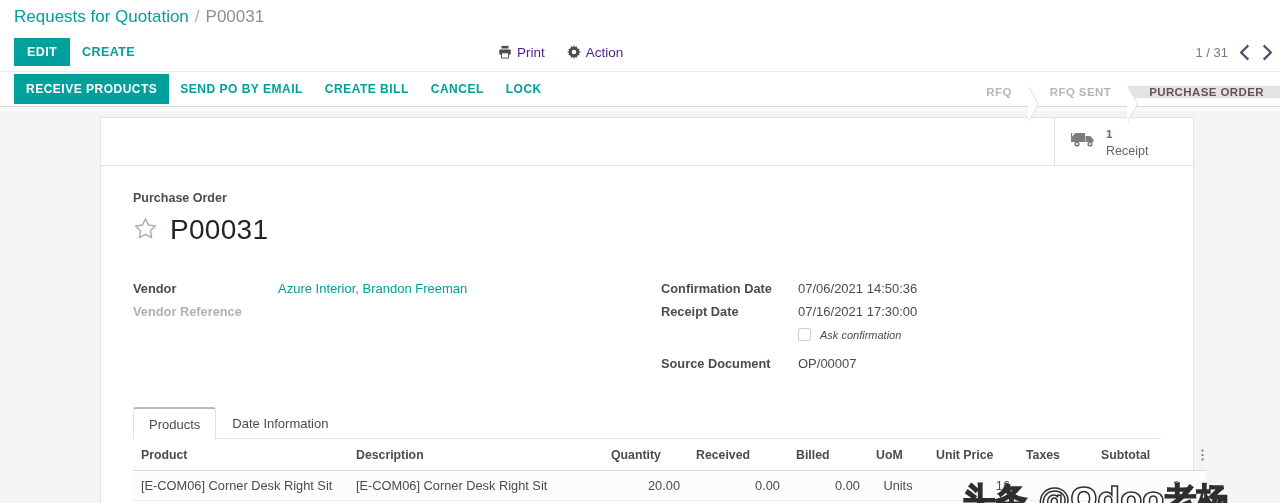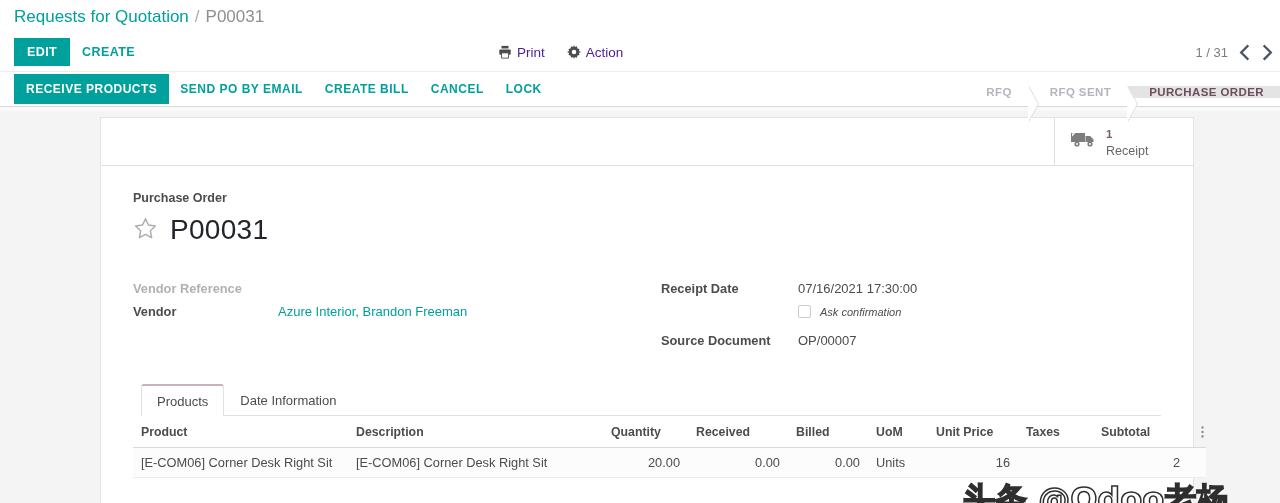--- a/index.html
+++ b/index.html
@@ -115,21 +115,21 @@
   .chk-row { display:flex; align-items:center; gap:9px; min-height:23px;
              padding-left:145px; }
   .chk { width:13px; height:13px; border:1px solid #ccc; background:#fff;
          border-radius:2px; cursor:pointer; display:inline-block; }
   .chk-label { font-size:11px; color:#4c4c4c;font-style:italic; }
   .right .fld-label { width:137px; }
   .right .chk-row { padding-left:137px; }
 
   
   .notebook { margin-top:31px; }
-  .tabs { display:flex; border-bottom:1px solid #dee2e6;margin-left:8px; }
+  .tabs { display:flex; border-bottom:1px solid #dee2e6; }
   .tab {
     font-size:13px; color:#4c4c4c; padding:8px 15px 7px 15px;
     border:1px solid transparent; border-bottom:none; cursor:pointer;
     position:relative; top:1px; background:transparent;
   }
   .tab.active {
     background:#fff; border-color:#dee2e6; border-top:2px solid #c9b0bb;
     border-radius:3px 3px 0 0; color:#4c4c4c;
   }
 
@@ -140,21 +140,21 @@
     padding:9px 8px 8px 8px; border-bottom:1px solid #d9d9d9;
     white-space:nowrap;
   }
   table.lines td {
     font-size:12.8px; color:#4c4c4c; padding:7px 8px;
     border-bottom:1px solid #ededed; white-space:nowrap; overflow:hidden;
     text-overflow:ellipsis;
   }
   th.num, td.num { text-align:right; }
   tr.line-row td { background:#fcfcfc; }
-  td.muted { color:#8a8a8a; }
+  td.muted { color:#8a8a8a;text-align:center; }
   .opt-col { width:18px; text-align:center; }
   .dots { color:#7d7d7d; font-size:13px; cursor:pointer; line-height:1; }
 
   
   .watermark {
     position:absolute; left:963px; top:446px; font-size:32px;
     font-family:"DejaVu Sans", sans-serif; font-weight:bold;
     color:rgba(255,255,255,0.0);
     -webkit-text-stroke:1.5px #2e2e2e;
     text-shadow:0 0 3px #fff, 0 0 3px #fff, 0 0 2px #fff;
@@ -258,30 +258,34 @@
           <svg width="25" height="25" viewBox="0 0 24 24" fill="none" stroke="#adadad" stroke-width="1.4">
             <path d="M12 2.6l2.9 6.1 6.6.9-4.8 4.6 1.2 6.6L12 17.7 6.1 20.8l1.2-6.6L2.5 9.6l6.6-.9z" stroke-linejoin="round"></path>
           </svg>
         </span>
         <span class="oe-title">P00031</span>
       </div>
 
       <div class="groups">
         <div class="group left">
           <div class="fld">
+            <span class="fld-label">Vendor</span>
+            <span class="fld-val link">Azure Interior, Brandon Freeman</span>
+          </div>
+          <div class="fld">
             <span class="fld-label muted">Vendor Reference</span>
             <span class="fld-val"></span>
           </div>
+        </div>
+
+        <div class="group right">
           <div class="fld">
-            <span class="fld-label">Vendor</span>
-            <span class="fld-val link">Azure Interior, Brandon Freeman</span>
-          </div>
-        </div>
-
-        <div class="group right">
+            <span class="fld-label">Confirmation Date</span>
+            <span class="fld-val">07/06/2021 14:50:36</span>
+          </div>
           <div class="fld">
             <span class="fld-label">Receipt Date</span>
             <span class="fld-val">07/16/2021 17:30:00</span>
           </div>
           <div class="chk-row">
             <span class="chk"></span>
             <span class="chk-label">Ask confirmation</span>
           </div>
           <div class="fld" style="margin-top:6px">
             <span class="fld-label">Source Document</span>

